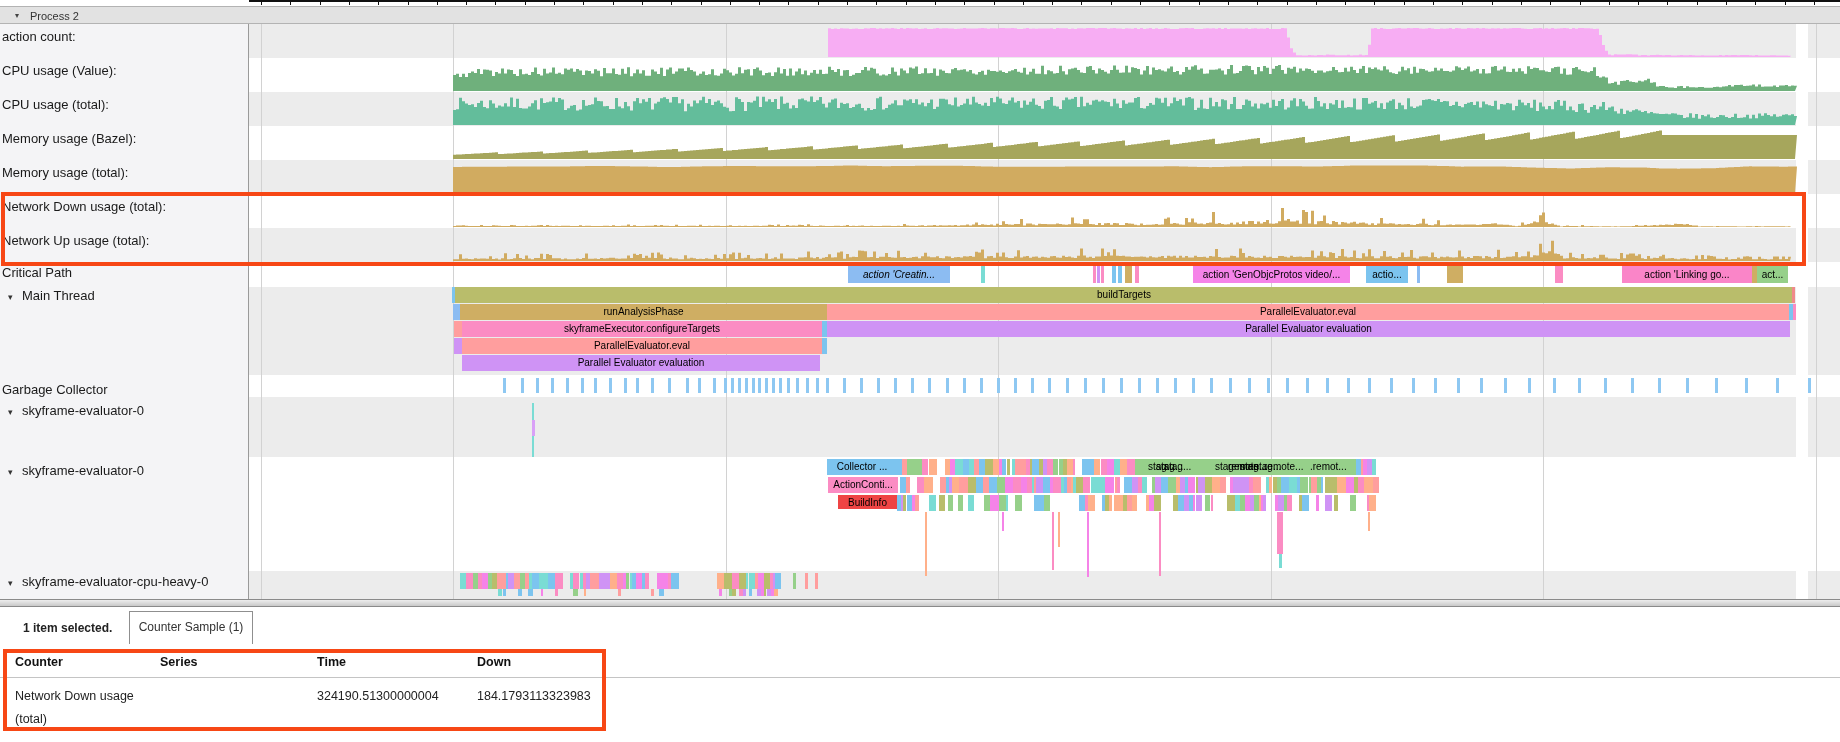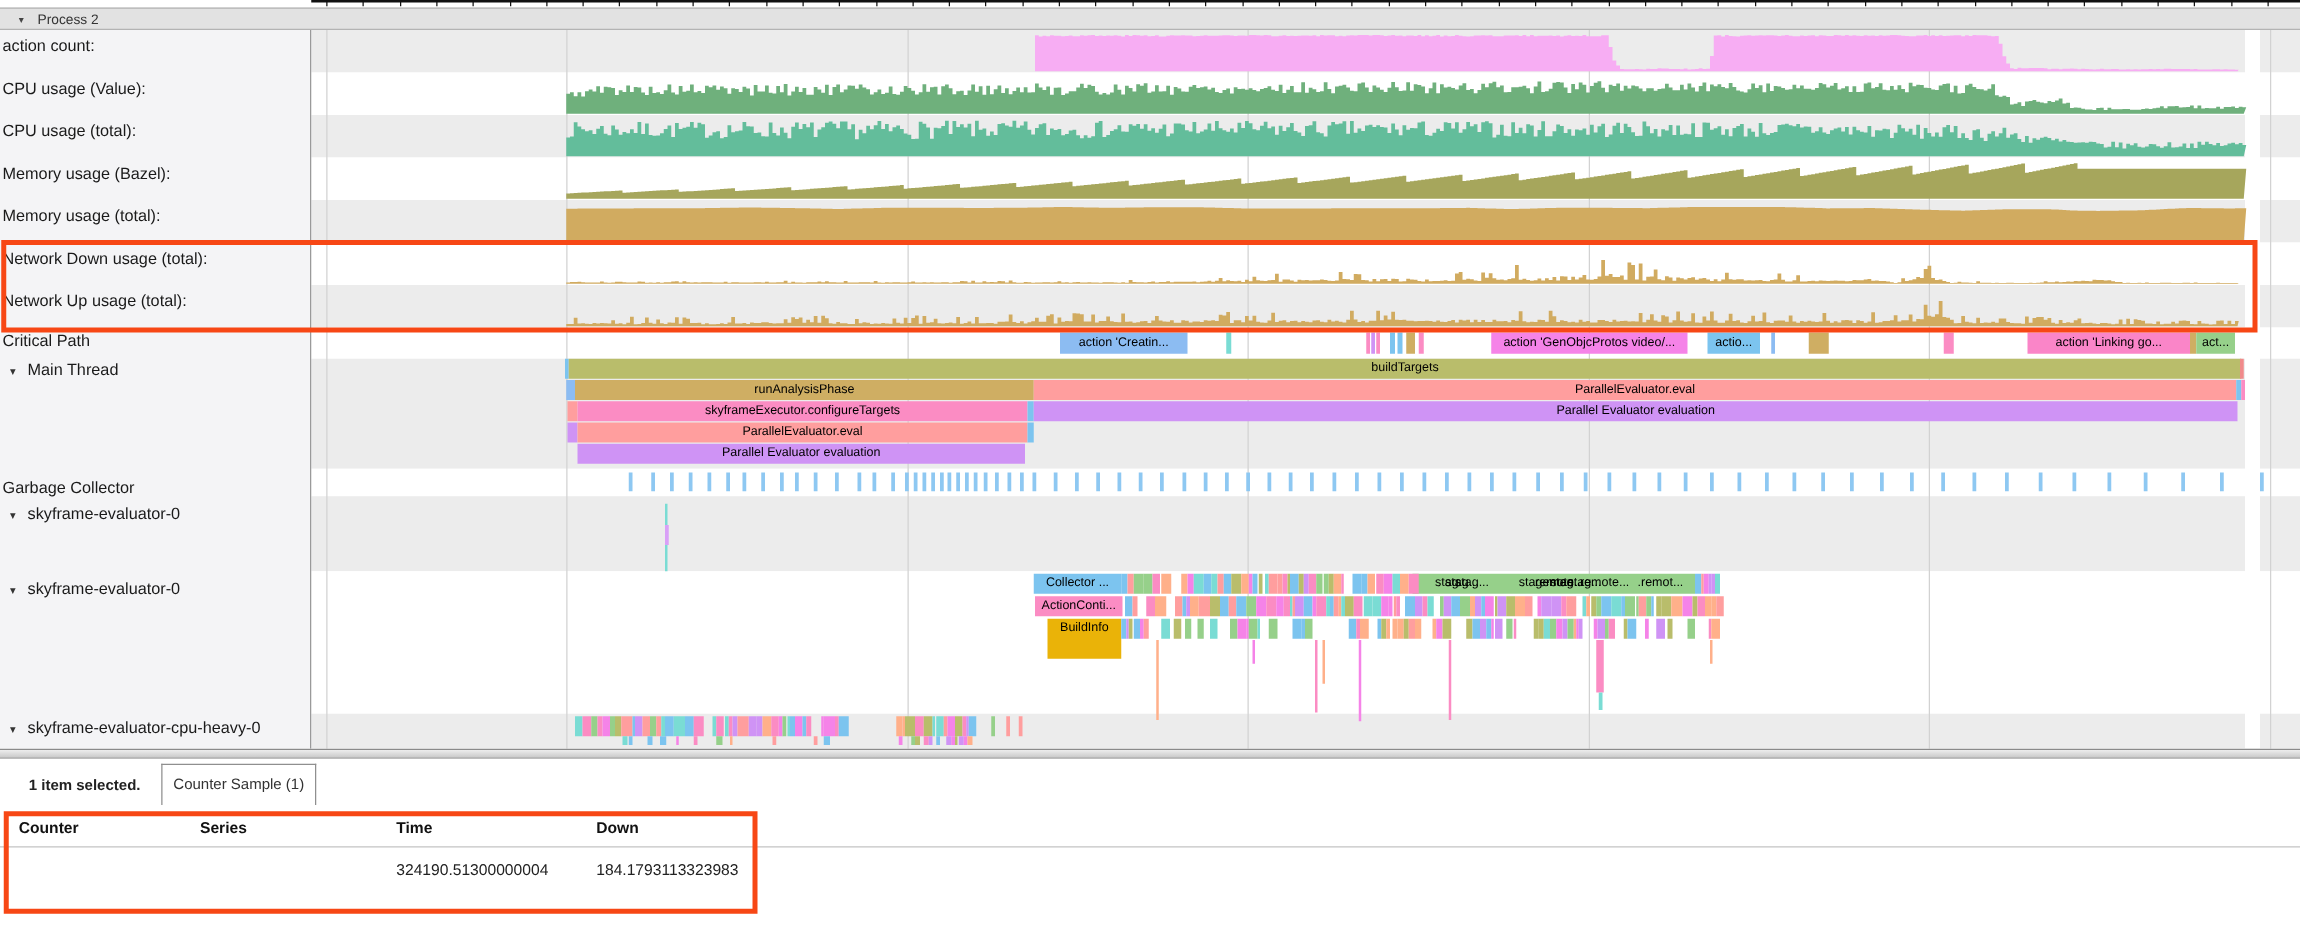--- a/index.html
+++ b/index.html
@@ -154,21 +154,21 @@
           <path d="M453,33L453,6.9H456L456,6.9H459L459,6.9H462L462,6.8H465L465,6.8H468L468,6.8H471L471,6.8H474L474,6.8H477L477,6.8H480L480,6.8H483L483,6.8H486L486,6.8H489L489,6.8H492L492,6.7H495L495,6.7H498L498,6.7H501L501,6.7H504L504,6.7H507L507,6.6H510L510,6.6H513L513,6.6H516L516,6.6H519L519,6.6H522L522,6.5H525L525,6.5H528L528,6.5H531L531,6.5H534L534,6.5H537L537,6.5H540L540,6.5H543L543,6.5H546L546,6.5H549L549,6.5H552L552,6.5H555L555,6.5H558L558,6.5H561L561,6.5H564L564,6.4H567L567,6.4H570L570,6.3H573L573,6.3H576L576,6.2H579L579,6.2H582L582,6.2H585L585,6.1H588L588,6.1H591L591,6.0H594L594,6.0H597L597,5.9H600L600,6.0H603L603,6.0H606L606,6.0H609L609,6.1H612L612,6.1H615L615,6.2H618L618,6.2H621L621,6.2H624L624,6.3H627L627,6.3H630L630,6.4H633L633,6.4H636L636,6.5H639L639,6.5H642L642,6.6H645L645,6.6H648L648,6.7H651L651,6.8H654L654,6.8H657L657,6.9H660L660,6.9H663L663,7.0H666L666,7.1H669L669,7.1H672L672,7.1H675L675,7.0H678L678,6.9H681L681,6.8H684L684,6.8H687L687,6.7H690L690,6.6H693L693,6.5H696L696,6.5H699L699,6.4H702L702,6.3H705L705,6.2H708L708,6.2H711L711,6.2H714L714,6.2H717L717,6.2H720L720,6.2H723L723,6.1H726L726,6.1H729L729,6.1H732L732,6.1H735L735,6.1H738L738,6.1H741L741,6.1H744L744,6.1H747L747,6.1H750L750,6.1H753L753,6.1H756L756,6.2H759L759,6.2H762L762,6.2H765L765,6.2H768L768,6.2H771L771,6.3H774L774,6.3H777L777,6.3H780L780,6.3H783L783,6.3H786L786,6.3H789L789,6.3H792L792,6.3H795L795,6.2H798L798,6.2H801L801,6.2H804L804,6.2H807L807,6.2H810L810,6.2H813L813,6.2H816L816,6.1H819L819,6.1H822L822,6.0H825L825,6.0H828L828,5.9H831L831,5.9H834L834,5.8H837L837,5.7H840L840,5.7H843L843,5.6H846L846,5.6H849L849,5.5H852L852,5.6H855L855,5.6H858L858,5.7H861L861,5.7H864L864,5.8H867L867,5.9H870L870,5.9H873L873,6.0H876L876,6.0H879L879,6.1H882L882,6.2H885L885,6.2H888L888,6.2H891L891,6.1H894L894,6.1H897L897,6.1H900L900,6.0H903L903,6.0H906L906,5.9H909L909,5.9H912L912,5.9H915L915,5.8H918L918,5.8H921L921,5.7H924L924,5.7H927L927,5.7H930L930,5.7H933L933,5.7H936L936,5.7H939L939,5.7H942L942,5.7H945L945,5.7H948L948,5.7H951L951,5.7H954L954,5.7H957L957,5.7H960L960,5.8H963L963,5.9H966L966,5.9H969L969,6.0H972L972,6.1H975L975,6.2H978L978,6.3H981L981,6.4H984L984,6.4H987L987,6.5H990L990,6.6H993L993,6.7H996L996,6.7H999L999,6.7H1002L1002,6.7H1005L1005,6.7H1008L1008,6.7H1011L1011,6.7H1014L1014,6.7H1017L1017,6.7H1020L1020,6.7H1023L1023,6.7H1026L1026,6.7H1029L1029,6.8H1032L1032,6.7H1035L1035,6.7H1038L1038,6.7H1041L1041,6.7H1044L1044,6.7H1047L1047,6.7H1050L1050,6.7H1053L1053,6.7H1056L1056,6.7H1059L1059,6.7H1062L1062,6.7H1065L1065,6.6H1068L1068,6.6H1071L1071,6.6H1074L1074,6.6H1077L1077,6.6H1080L1080,6.6H1083L1083,6.6H1086L1086,6.5H1089L1089,6.5H1092L1092,6.5H1095L1095,6.5H1098L1098,6.5H1101L1101,6.5H1104L1104,6.5H1107L1107,6.5H1110L1110,6.5H1113L1113,6.5H1116L1116,6.5H1119L1119,6.5H1122L1122,6.5H1125L1125,6.5H1128L1128,6.6H1131L1131,6.6H1134L1134,6.6H1137L1137,6.6H1140L1140,6.6H1143L1143,6.5H1146L1146,6.5H1149L1149,6.5H1152L1152,6.4H1155L1155,6.4H1158L1158,6.4H1161L1161,6.4H1164L1164,6.3H1167L1167,6.3H1170L1170,6.3H1173L1173,6.2H1176L1176,6.3H1179L1179,6.4H1182L1182,6.5H1185L1185,6.6H1188L1188,6.7H1191L1191,6.7H1194L1194,6.8H1197L1197,6.9H1200L1200,7.0H1203L1203,7.1H1206L1206,7.1H1209L1209,7.2H1212L1212,7.1H1215L1215,7.0H1218L1218,7.0H1221L1221,6.9H1224L1224,6.8H1227L1227,6.7H1230L1230,6.6H1233L1233,6.5H1236L1236,6.4H1239L1239,6.4H1242L1242,6.3H1245L1245,6.2H1248L1248,6.2H1251L1251,6.2H1254L1254,6.2H1257L1257,6.2H1260L1260,6.2H1263L1263,6.2H1266L1266,6.2H1269L1269,6.2H1272L1272,6.2H1275L1275,6.2H1278L1278,6.2H1281L1281,6.2H1284L1284,6.2H1287L1287,6.2H1290L1290,6.3H1293L1293,6.3H1296L1296,6.3H1299L1299,6.3H1302L1302,6.4H1305L1305,6.4H1308L1308,6.4H1311L1311,6.4H1314L1314,6.5H1317L1317,6.5H1320L1320,6.4H1323L1323,6.3H1326L1326,6.2H1329L1329,6.2H1332L1332,6.1H1335L1335,6.0H1338L1338,5.9H1341L1341,5.9H1344L1344,5.8H1347L1347,5.7H1350L1350,5.6H1353L1353,5.5H1356L1356,5.5H1359L1359,5.5H1362L1362,5.6H1365L1365,5.6H1368L1368,5.6H1371L1371,5.6H1374L1374,5.6H1377L1377,5.6H1380L1380,5.6H1383L1383,5.6H1386L1386,5.6H1389L1389,5.6H1392L1392,5.6H1395L1395,5.6H1398L1398,5.6H1401L1401,5.6H1404L1404,5.6H1407L1407,5.6H1410L1410,5.6H1413L1413,5.6H1416L1416,5.6H1419L1419,5.6H1422L1422,5.6H1425L1425,5.6H1428L1428,5.7H1431L1431,5.8H1434L1434,5.8H1437L1437,5.9H1440L1440,6.0H1443L1443,6.1H1446L1446,6.1H1449L1449,6.2H1452L1452,6.3H1455L1455,6.4H1458L1458,6.5H1461L1461,6.7H1464L1464,6.6H1467L1467,6.6H1470L1470,6.6H1473L1473,6.6H1476L1476,6.6H1479L1479,6.5H1482L1482,6.5H1485L1485,6.5H1488L1488,6.5H1491L1491,6.4H1494L1494,6.4H1497L1497,6.4H1500L1500,6.5H1503L1503,6.6H1506L1506,6.7H1509L1509,6.8H1512L1512,6.9H1515L1515,7.0H1518L1518,7.1H1521L1521,7.2H1524L1524,7.3H1527L1527,7.4H1530L1530,7.5H1533L1533,7.6H1536L1536,7.7H1539L1539,7.8H1542L1542,7.8H1545L1545,7.9H1548L1548,8.0H1551L1551,8.1H1554L1554,8.1H1557L1557,8.2H1560L1560,8.3H1563L1563,8.3H1566L1566,8.4H1569L1569,8.5H1572L1572,8.4H1575L1575,8.3H1578L1578,8.2H1581L1581,8.1H1584L1584,8.0H1587L1587,7.9H1590L1590,7.8H1593L1593,7.7H1596L1596,7.6H1599L1599,7.5H1602L1602,7.4H1605L1605,7.3H1608L1608,7.3H1611L1611,7.3H1614L1614,7.3H1617L1617,7.3H1620L1620,7.4H1623L1623,7.4H1626L1626,7.4H1629L1629,7.4H1632L1632,7.4H1635L1635,7.4H1638L1638,7.4H1641L1641,7.5H1644L1644,7.6H1647L1647,7.8H1650L1650,8.0H1653L1653,8.1H1656L1656,8.3H1659L1659,8.4H1662L1662,8.5H1665L1665,8.5H1668L1668,8.6H1671L1671,8.6H1674L1674,8.6H1677L1677,8.7H1680L1680,8.6H1683L1683,8.6H1686L1686,8.5H1689L1689,8.5H1692L1692,8.5H1695L1695,8.4H1698L1698,8.4H1701L1701,8.3H1704L1704,8.3H1707L1707,8.3H1710L1710,8.2H1713L1713,8.2H1716L1716,8.0H1719L1719,7.8H1722L1722,7.7H1725L1725,7.5H1728L1728,7.3H1731L1731,7.2H1734L1734,7.0H1737L1737,6.9H1740L1740,6.7H1743L1743,6.6H1746L1746,6.5H1749L1749,6.3H1752L1752,6.4H1755L1755,6.4H1758L1758,6.4H1761L1761,6.5H1764L1764,6.5H1767L1767,6.5H1770L1770,6.6H1773L1773,6.6H1776L1776,6.6H1779L1779,6.7H1782L1782,6.7H1785L1785,6.7H1788L1788,6.6H1791L1791,6.6H1794L1794,6.5H1797L1795,33Z" fill="#d1ab60"></path>
         </svg>
         <svg width="1840" height="34" style="top: 170px;">
           <path d="M453,33L453,32.0H456L456,31.5H459L459,31.5H462L462,31.3H465L465,31.8H468L468,31.9H471L471,32.0H474L474,32.0H477L477,31.9H480L480,31.1H483L483,31.9H486L486,32.1H489L489,32.0H492L492,31.3H495L495,31.4H498L498,31.8H501L501,31.9H504L504,32.0H507L507,31.9H510L510,31.1H513L513,31.3H516L516,32.1H519L519,32.0H522L522,32.1H525L525,31.8H528L528,32.1H531L531,31.8H534L534,31.8H537L537,31.2H540L540,30.9H543L543,32.0H546L546,30.9H549L549,31.8H552L552,32.0H555L555,31.8H558L558,31.9H561L561,31.8H564L564,31.8H567L567,31.8H570L570,31.9H573L573,32.0H576L576,32.0H579L579,31.3H582L582,32.1H585L585,31.8H588L588,31.8H591L591,32.0H594L594,32.0H597L597,32.0H600L600,32.0H603L603,31.8H606L606,31.8H609L609,31.9H612L612,31.3H615L615,32.0H618L618,31.9H621L621,31.8H624L624,31.8H627L627,30.6H630L630,32.1H633L633,31.3H636L636,32.0H639L639,32.0H642L642,32.1H645L645,31.7H648L648,31.7H651L651,31.8H654L654,31.1H657L657,31.8H660L660,30.9H663L663,31.8H666L666,31.8H669L669,31.9H672L672,31.9H675L675,30.7H678L678,32.0H681L681,32.0H684L684,32.0H687L687,31.7H690L690,31.8H693L693,31.8H696L696,32.0H699L699,30.7H702L702,32.0H705L705,32.1H708L708,31.7H711L711,32.0H714L714,31.8H717L717,31.7H720L720,32.0H723L723,32.0H726L726,31.8H729L729,31.2H732L732,31.9H735L735,32.0H738L738,31.8H741L741,32.0H744L744,31.8H747L747,32.0H750L750,31.9H753L753,31.8H756L756,31.7H759L759,32.1H762L762,31.8H765L765,31.8H768L768,30.7H771L771,31.0H774L774,32.0H777L777,30.6H780L780,32.0H783L783,32.0H786L786,30.9H789L789,31.7H792L792,31.6H795L795,31.7H798L798,30.8H801L801,31.0H804L804,32.0H807L807,30.3H810L810,31.7H813L813,32.1H816L816,32.1H819L819,31.6H822L822,31.7H825L825,32.1H828L828,31.9H831L831,32.0H834L834,31.8H837L837,31.7H840L840,31.9H843L843,31.7H846L846,30.9H849L849,32.0H852L852,31.8H855L855,32.1H858L858,31.7H861L861,31.6H864L864,31.9H867L867,32.0H870L870,31.7H873L873,31.9H876L876,32.0H879L879,32.1H882L882,31.7H885L885,31.7H888L888,31.8H891L891,32.0H894L894,32.1H897L897,31.7H900L900,32.1H903L903,29.9H906L906,31.5H909L909,31.7H912L912,31.7H915L915,31.9H918L918,31.5H921L921,31.2H924L924,31.9H927L927,31.6H930L930,31.5H933L933,30.9H936L936,31.8H939L939,31.3H942L942,31.4H945L945,31.4H948L948,31.3H951L951,31.4H954L954,31.1H957L957,31.7H960L960,31.3H963L963,31.2H966L966,30.6H969L969,31.4H972L972,30.6H975L975,28.4H978L978,31.0H981L981,30.2H984L984,30.8H987L987,31.0H990L990,30.5H993L993,31.5H996L996,29.8H999L999,30.9H1002L1002,27.3H1005L1005,30.1H1008L1008,30.6H1011L1011,30.7H1014L1014,30.1H1017L1017,30.0H1020L1020,24.9H1023L1023,31.4H1026L1026,29.5H1029L1029,29.6H1032L1032,30.4H1035L1035,31.3H1038L1038,29.8H1041L1041,30.1H1044L1044,29.9H1047L1047,30.3H1050L1050,30.2H1053L1053,30.2H1056L1056,29.5H1059L1059,29.9H1062L1062,30.5H1065L1065,30.8H1068L1068,30.3H1071L1071,23.5H1074L1074,29.2H1077L1077,29.4H1080L1080,30.0H1083L1083,25.2H1086L1086,25.3H1089L1089,30.0H1092L1092,30.2H1095L1095,31.1H1098L1098,29.1H1101L1101,30.9H1104L1104,29.3H1107L1107,29.1H1110L1110,30.8H1113L1113,29.0H1116L1116,29.2H1119L1119,31.1H1122L1122,31.0H1125L1125,28.9H1128L1128,29.6H1131L1131,29.8H1134L1134,30.7H1137L1137,31.2H1140L1140,29.6H1143L1143,30.9H1146L1146,30.8H1149L1149,30.7H1152L1152,30.6H1155L1155,30.1H1158L1158,30.7H1161L1161,30.6H1164L1164,24.8H1167L1167,23.5H1170L1170,29.8H1173L1173,28.9H1176L1176,29.4H1179L1179,30.4H1182L1182,30.7H1185L1185,23.9H1188L1188,28.2H1191L1191,24.5H1194L1194,28.5H1197L1197,29.8H1200L1200,29.6H1203L1203,30.2H1206L1206,29.1H1209L1209,28.6H1212L1212,18.0H1215L1215,29.7H1218L1218,28.9H1221L1221,30.0H1224L1224,30.5H1227L1227,30.2H1230L1230,28.7H1233L1233,30.4H1236L1236,28.5H1239L1239,30.0H1242L1242,27.5H1245L1245,30.3H1248L1248,26.9H1251L1251,27.1H1254L1254,30.0H1257L1257,27.4H1260L1260,29.5H1263L1263,27.9H1266L1266,25.9H1269L1269,29.6H1272L1272,29.8H1275L1275,29.2H1278L1278,27.2H1281L1281,14.0H1284L1284,26.5H1287L1287,25.1H1290L1290,27.5H1293L1293,27.5H1296L1296,26.4H1299L1299,29.8H1302L1302,15.9H1305L1305,18.0H1308L1308,29.6H1311L1311,16.7H1314L1314,30.3H1317L1317,27.3H1320L1320,27.1H1323L1323,21.5H1326L1326,29.3H1329L1329,30.2H1332L1332,26.9H1335L1335,27.9H1338L1338,30.5H1341L1341,27.9H1344L1344,28.5H1347L1347,29.6H1350L1350,28.4H1353L1353,27.7H1356L1356,29.7H1359L1359,28.7H1362L1362,28.4H1365L1365,29.5H1368L1368,30.7H1371L1371,29.3H1374L1374,30.9H1377L1377,29.5H1380L1380,24.1H1383L1383,29.4H1386L1386,29.7H1389L1389,29.3H1392L1392,29.4H1395L1395,30.4H1398L1398,30.1H1401L1401,30.4H1404L1404,30.2H1407L1407,29.9H1410L1410,30.8H1413L1413,30.9H1416L1416,30.0H1419L1419,29.5H1422L1422,24.8H1425L1425,29.8H1428L1428,31.1H1431L1431,31.2H1434L1434,30.2H1437L1437,26.2H1440L1440,31.2H1443L1443,31.2H1446L1446,30.8H1449L1449,30.6H1452L1452,31.0H1455L1455,30.4H1458L1458,30.5H1461L1461,30.7H1464L1464,30.5H1467L1467,30.4H1470L1470,30.5H1473L1473,30.6H1476L1476,31.0H1479L1479,30.8H1482L1482,30.0H1485L1485,30.1H1488L1488,30.1H1491L1491,29.6H1494L1494,29.2H1497L1497,30.5H1500L1500,30.4H1503L1503,30.7H1506L1506,30.8H1509L1509,31.2H1512L1512,31.8H1515L1515,32.3H1518L1518,31.7H1521L1521,28.5H1524L1524,30.7H1527L1527,30.1H1530L1530,29.3H1533L1533,27.6H1536L1536,28.3H1539L1539,21.2H1542L1542,18.5H1545L1545,28.3H1548L1548,29.9H1551L1551,29.6H1554L1554,30.7H1557L1557,31.6H1560L1560,32.4H1563L1563,32.1H1566L1566,31.4H1569L1569,32.0H1572L1572,32.0H1575L1575,32.1H1578L1578,32.4H1581L1581,31.0H1584L1584,32.2H1587L1587,32.2H1590L1590,32.1H1593L1593,32.3H1596L1596,32.2H1599L1599,32.4H1602L1602,32.3H1605L1605,32.2H1608L1608,32.2H1611L1611,32.4H1614L1614,32.3H1617L1617,32.4H1620L1620,32.3H1623L1623,32.2H1626L1626,32.3H1629L1629,32.2H1632L1632,32.0H1635L1635,30.9H1638L1638,31.7H1641L1641,31.8H1644L1644,31.1H1647L1647,31.7H1650L1650,31.6H1653L1653,31.1H1656L1656,31.4H1659L1659,30.7H1662L1662,31.0H1665L1665,30.6H1668L1668,30.7H1671L1671,30.9H1674L1674,29.7H1677L1677,30.0H1680L1680,29.9H1683L1683,30.4H1686L1686,30.1H1689L1689,31.0H1692L1692,31.6H1695L1695,31.5H1698L1698,32.4H1701L1701,32.2H1704L1704,32.3H1707L1707,32.3H1710L1710,32.2H1713L1713,32.4H1716L1716,31.9H1719L1719,32.3H1722L1722,32.3H1725L1725,32.3H1728L1728,32.2H1731L1731,32.2H1734L1734,32.2H1737L1737,32.4H1740L1740,32.4H1743L1743,32.4H1746L1746,32.2H1749L1749,32.2H1752L1752,32.4H1755L1755,32.0H1758L1758,32.3H1761L1761,32.4H1764L1764,32.3H1767L1767,32.3H1770L1770,32.3H1773L1773,32.2H1776L1776,32.3H1779L1779,32.3H1782L1782,32.3H1785L1785,32.4H1788L1788,32.3H1791L1790,33Z" fill="#d1ab60"></path>
         </svg>
         <svg width="1840" height="34" style="top: 204px;">
           <path d="M453,33L453,31.2H456L456,31.2H459L459,26.2H462L462,30.7H465L465,30.5H468L468,31.0H471L471,31.2H474L474,30.3H477L477,30.7H480L480,30.4H483L483,30.5H486L486,30.8H489L489,28.2H492L492,31.0H495L495,30.5H498L498,31.4H501L501,30.2H504L504,25.3H507L507,31.3H510L510,31.1H513L513,30.3H516L516,25.9H519L519,30.1H522L522,30.9H525L525,27.5H528L528,30.5H531L531,31.2H534L534,29.9H537L537,30.1H540L540,25.7H543L543,31.0H546L546,26.0H549L549,27.0H552L552,30.3H555L555,30.3H558L558,30.2H561L561,31.3H564L564,30.5H567L567,31.3H570L570,31.3H573L573,31.2H576L576,30.6H579L579,31.1H582L582,30.0H585L585,25.5H588L588,30.7H591L591,30.8H594L594,30.4H597L597,31.1H600L600,30.0H603L603,30.4H606L606,30.3H609L609,29.7H612L612,29.7H615L615,30.4H618L618,30.8H621L621,30.6H624L624,30.6H627L627,27.4H630L630,30.1H633L633,25.8H636L636,27.1H639L639,26.0H642L642,30.1H645L645,27.7H648L648,29.7H651L651,24.8H654L654,30.1H657L657,24.5H660L660,26.5H663L663,30.5H666L666,31.0H669L669,29.6H672L672,30.6H675L675,30.5H678L678,31.2H681L681,31.2H684L684,27.2H687L687,30.6H690L690,29.8H693L693,30.2H696L696,31.1H699L699,30.7H702L702,31.0H705L705,30.3H708L708,30.8H711L711,31.0H714L714,26.7H717L717,30.1H720L720,30.7H723L723,26.1H726L726,30.3H729L729,26.3H732L732,24.4H735L735,30.9H738L738,24.8H741L741,30.2H744L744,29.8H747L747,26.9H750L750,30.6H753L753,30.7H756L756,30.3H759L759,30.0H762L762,30.5H765L765,25.5H768L768,30.9H771L771,30.4H774L774,29.2H777L777,30.7H780L780,25.5H783L783,30.6H786L786,30.6H789L789,30.4H792L792,30.4H795L795,30.9H798L798,29.4H801L801,29.4H804L804,29.2H807L807,23.5H810L810,29.6H813L813,30.3H816L816,28.9H819L819,30.7H822L822,29.7H825L825,28.9H828L828,26.2H831L831,29.4H834L834,29.3H837L837,24.6H840L840,23.4H843L843,30.7H846L846,25.9H849L849,29.3H852L852,28.7H855L855,29.0H858L858,22.6H861L861,22.7H864L864,23.3H867L867,29.2H870L870,29.1H873L873,23.6H876L876,30.0H879L879,28.7H882L882,28.7H885L885,25.1H888L888,29.0H891L891,29.5H894L894,29.7H897L897,22.7H900L900,29.3H903L903,29.1H906L906,30.1H909L909,29.7H912L912,28.9H915L915,28.7H918L918,30.3H921L921,28.3H924L924,24.7H927L927,28.4H930L930,29.2H933L933,29.3H936L936,28.2H939L939,30.1H942L942,30.2H945L945,28.2H948L948,28.6H951L951,29.9H954L954,29.2H957L957,29.1H960L960,29.6H963L963,28.2H966L966,28.5H969L969,28.1H972L972,28.8H975L975,23.8H978L978,24.4H981L981,21.6H984L984,30.3H987L987,28.2H990L990,28.1H993L993,29.8H996L996,24.7H999L999,28.4H1002L1002,24.5H1005L1005,29.3H1008L1008,29.9H1011L1011,30.1H1014L1014,28.4H1017L1017,22.2H1020L1020,29.5H1023L1023,28.5H1026L1026,28.1H1029L1029,29.8H1032L1032,28.7H1035L1035,28.6H1038L1038,29.7H1041L1041,28.8H1044L1044,29.3H1047L1047,29.8H1050L1050,28.3H1053L1053,28.1H1056L1056,29.4H1059L1059,29.7H1062L1062,27.7H1065L1065,29.1H1068L1068,28.5H1071L1071,29.4H1074L1074,30.0H1077L1077,27.7H1080L1080,20.6H1083L1083,27.5H1086L1086,29.6H1089L1089,28.7H1092L1092,29.9H1095L1095,28.5H1098L1098,28.5H1101L1101,20.6H1104L1104,28.1H1107L1107,24.3H1110L1110,27.6H1113L1113,21.3H1116L1116,27.7H1119L1119,28.0H1122L1122,27.7H1125L1125,28.6H1128L1128,28.5H1131L1131,29.0H1134L1134,28.8H1137L1137,28.7H1140L1140,28.5H1143L1143,28.8H1146L1146,29.4H1149L1149,28.3H1152L1152,29.3H1155L1155,29.5H1158L1158,28.8H1161L1161,28.0H1164L1164,29.9H1167L1167,27.8H1170L1170,28.4H1173L1173,27.7H1176L1176,29.8H1179L1179,27.8H1182L1182,29.6H1185L1185,28.0H1188L1188,29.6H1191L1191,29.6H1194L1194,27.7H1197L1197,28.9H1200L1200,28.9H1203L1203,28.7H1206L1206,29.8H1209L1209,27.9H1212L1212,28.5H1215L1215,21.0H1218L1218,29.0H1221L1221,29.8H1224L1224,29.4H1227L1227,29.6H1230L1230,27.8H1233L1233,28.0H1236L1236,29.4H1239L1239,20.5H1242L1242,25.0H1245L1245,29.5H1248L1248,28.1H1251L1251,28.7H1254L1254,29.7H1257L1257,29.4H1260L1260,30.0H1263L1263,27.7H1266L1266,29.3H1269L1269,28.7H1272L1272,30.0H1275L1275,30.0H1278L1278,27.9H1281L1281,27.9H1284L1284,28.8H1287L1287,29.5H1290L1290,27.8H1293L1293,29.1H1296L1296,28.8H1299L1299,28.5H1302L1302,29.2H1305L1305,29.0H1308L1308,29.1H1311L1311,22.4H1314L1314,29.8H1317L1317,27.8H1320L1320,23.3H1323L1323,28.3H1326L1326,29.3H1329L1329,24.2H1332L1332,25.1H1335L1335,30.0H1338L1338,28.1H1341L1341,21.1H1344L1344,28.4H1347L1347,29.4H1350L1350,29.0H1353L1353,22.6H1356L1356,29.9H1359L1359,30.2H1362L1362,25.2H1365L1365,28.4H1368L1368,21.2H1371L1371,28.3H1374L1374,30.2H1377L1377,30.2H1380L1380,28.3H1383L1383,22.9H1386L1386,28.8H1389L1389,28.2H1392L1392,29.9H1395L1395,30.3H1398L1398,28.9H1401L1401,24.5H1404L1404,29.1H1407L1407,28.7H1410L1410,22.0H1413L1413,29.8H1416L1416,30.4H1419L1419,28.6H1422L1422,28.3H1425L1425,28.3H1428L1428,29.3H1431L1431,24.4H1434L1434,29.1H1437L1437,30.2H1440L1440,28.8H1443L1443,29.3H1446L1446,28.5H1449L1449,29.2H1452L1452,29.6H1455L1455,29.2H1458L1458,22.4H1461L1461,28.5H1464L1464,30.2H1467L1467,28.9H1470L1470,30.0H1473L1473,28.1H1476L1476,28.0H1479L1479,28.3H1482L1482,30.3H1485L1485,28.1H1488L1488,28.7H1491L1491,30.2H1494L1494,29.1H1497L1497,21.7H1500L1500,30.1H1503L1503,29.7H1506L1506,28.7H1509L1509,28.7H1512L1512,28.2H1515L1515,24.1H1518L1518,29.2H1521L1521,28.2H1524L1524,28.2H1527L1527,23.6H1530L1530,29.2H1533L1533,27.2H1536L1536,27.4H1539L1539,15.8H1542L1542,24.6H1545L1545,25.3H1548L1548,23.3H1551L1551,12.8H1554L1554,25.5H1557L1557,26.1H1560L1560,27.8H1563L1563,30.5H1566L1566,30.3H1569L1569,24.7H1572L1572,29.3H1575L1575,29.9H1578L1578,30.5H1581L1581,26.1H1584L1584,30.4H1587L1587,29.9H1590L1590,30.2H1593L1593,29.3H1596L1596,30.2H1599L1599,26.8H1602L1602,26.8H1605L1605,29.6H1608L1608,30.4H1611L1611,30.5H1614L1614,30.5H1617L1617,30.9H1620L1620,25.1H1623L1623,30.2H1626L1626,26.4H1629L1629,25.5H1632L1632,25.5H1635L1635,27.8H1638L1638,26.3H1641L1641,30.2H1644L1644,30.9H1647L1647,27.9H1650L1650,30.4H1653L1653,29.8H1656L1656,30.1H1659L1659,28.2H1662L1662,26.7H1665L1665,30.5H1668L1668,30.3H1671L1671,30.1H1674L1674,30.8H1677L1677,31.2H1680L1680,30.4H1683L1683,30.3H1686L1686,30.7H1689L1689,31.3H1692L1692,31.0H1695L1695,27.6H1698L1698,31.3H1701L1701,26.9H1704L1704,31.1H1707L1707,27.4H1710L1710,28.0H1713L1713,28.6H1716L1716,30.8H1719L1719,30.7H1722L1722,31.1H1725L1725,29.2H1728L1728,31.4H1731L1731,30.9H1734L1734,30.9H1737L1737,29.4H1740L1740,30.7H1743L1743,28.5H1746L1746,28.3H1749L1749,28.8H1752L1752,31.2H1755L1755,31.3H1758L1758,28.7H1761L1761,30.8H1764L1764,31.0H1767L1767,31.5H1770L1770,31.3H1773L1773,28.5H1776L1776,28.4H1779L1779,31.2H1782L1782,28.5H1785L1785,31.1H1788L1788,28.7H1791L1790,33Z" fill="#d1ab60"></path>
         </svg>
       </div>
     <div id="slices">
-        <div class="slice" style="left: 848px; top: 242px; width: 102px; height: 17px; background: rgb(140, 188, 242); line-height: 17px;">action 'Creatin...</div>
+        <div class="slice" style="left: 848px; top: 242px; width: 102px; height: 17px; background: rgb(140, 188, 242); line-height: 17px; font-style: italic;">action 'Creatin...</div>
         <div class="slice" style="left: 981px; top: 242px; width: 4px; height: 17px; background: rgb(122, 220, 212); line-height: 17px;"></div>
         <div class="slice" style="left: 1093px; top: 242px; width: 3px; height: 17px; background: rgb(251, 140, 195); line-height: 17px;"></div>
         <div class="slice" style="left: 1097px; top: 242px; width: 3px; height: 17px; background: rgb(207, 147, 245); line-height: 17px;"></div>
         <div class="slice" style="left: 1101px; top: 242px; width: 3px; height: 17px; background: rgb(251, 140, 195); line-height: 17px;"></div>
         <div class="slice" style="left: 1112px; top: 242px; width: 4px; height: 17px; background: rgb(124, 196, 239); line-height: 17px;"></div>
         <div class="slice" style="left: 1118px; top: 242px; width: 4px; height: 17px; background: rgb(124, 196, 239); line-height: 17px;"></div>
         <div class="slice" style="left: 1125px; top: 242px; width: 7px; height: 17px; background: rgb(207, 174, 99); line-height: 17px;"></div>
         <div class="slice" style="left: 1135px; top: 242px; width: 4px; height: 17px; background: rgb(251, 140, 195); line-height: 17px;"></div>
         <div class="slice" style="left: 1193px; top: 242px; width: 157px; height: 17px; background: rgb(245, 131, 232); line-height: 17px;">action 'GenObjcProtos video/...</div>
         <div class="slice" style="left: 1366px; top: 242px; width: 42px; height: 17px; background: rgb(124, 196, 239); line-height: 17px;">actio...</div>
@@ -267,21 +267,21 @@
         <div class="gc-tick" style="left: 1658px; top: 354px; height: 15px; background: rgb(142, 200, 242);"></div>
         <div class="gc-tick" style="left: 1686px; top: 354px; height: 15px; background: rgb(142, 200, 242);"></div>
         <div class="gc-tick" style="left: 1715px; top: 354px; height: 15px; background: rgb(142, 200, 242);"></div>
         <div class="gc-tick" style="left: 1745px; top: 354px; height: 15px; background: rgb(142, 200, 242);"></div>
         <div class="gc-tick" style="left: 1776px; top: 354px; height: 15px; background: rgb(142, 200, 242);"></div>
         <div class="gc-tick" style="left: 1808px; top: 354px; height: 15px; background: rgb(142, 200, 242);"></div>
         <div class="dseg" style="left: 532px; top: 379px; width: 2px; height: 54px; background: rgb(122, 220, 212);"></div>
         <div class="dseg" style="left: 532px; top: 396px; width: 3px; height: 16px; background: rgb(217, 160, 247);"></div>
         <div class="slice" style="left: 827px; top: 435px; width: 70px; height: 16px; background: rgb(124, 196, 239); line-height: 16px;">Collector ...</div>
         <div class="slice" style="left: 828px; top: 453px; width: 70px; height: 16px; background: rgb(251, 140, 195); line-height: 16px;">ActionConti...</div>
-        <div class="slice" style="left: 838px; top: 471px; width: 59px; height: 32px; background: #eab308; line-height: 16px;">BuildInfo</div>
+        <div class="slice" style="left: 838px; top: 471px; width: 59px; height: 14px; background: #ef4444; line-height: 16px;">BuildInfo</div>
         <div class="dseg" style="left: 1130px; top: 435px; width: 226px; height: 16px; background: rgb(150, 208, 138);"></div>
         <div class="greenlabel" style="left: 1148px; top: 437px;">stag...</div>
         <div class="greenlabel" style="left: 1156px; top: 437px;">stag...</div>
         <div class="greenlabel" style="left: 1164px; top: 437px;">stag...</div>
         <div class="greenlabel" style="left: 1215px; top: 437px;">stagemen...</div>
         <div class="greenlabel" style="left: 1228px; top: 437px;">remote...</div>
         <div class="greenlabel" style="left: 1240px; top: 437px;">stag...</div>
         <div class="greenlabel" style="left: 1254px; top: 437px;">stag...</div>
         <div class="greenlabel" style="left: 1264px; top: 437px;">remote...</div>
         <div class="greenlabel" style="left: 1310px; top: 437px;">.remot...</div>
@@ -586,17 +586,18 @@
   <div class="splitter"></div>
 
   <div class="bottom">
     <div class="sel-text">1 item selected.</div>
     <div class="tab">Counter Sample (1)</div>
     <div class="thead" style="left:15px">Counter</div>
     <div class="thead" style="left:160px">Series</div>
     <div class="thead" style="left:317px">Time</div>
     <div class="thead" style="left:477px">Down</div>
     <div class="thead-line"></div>
+    <div class="tcell" style="left:15px;width:125px">Network Down usage (total)</div>
     <div class="tcell" style="left:317px;width:150px">324190.51300000004</div>
     <div class="tcell" style="left:477px;width:150px">184.1793113323983</div>
     <div id="tabbox" class="hlbox" style="left: 3px; top: 42px; width: 603px; height: 82px; border-color: rgb(247, 71, 21);"></div>
   </div>
 </div>
 
 </body></html>

